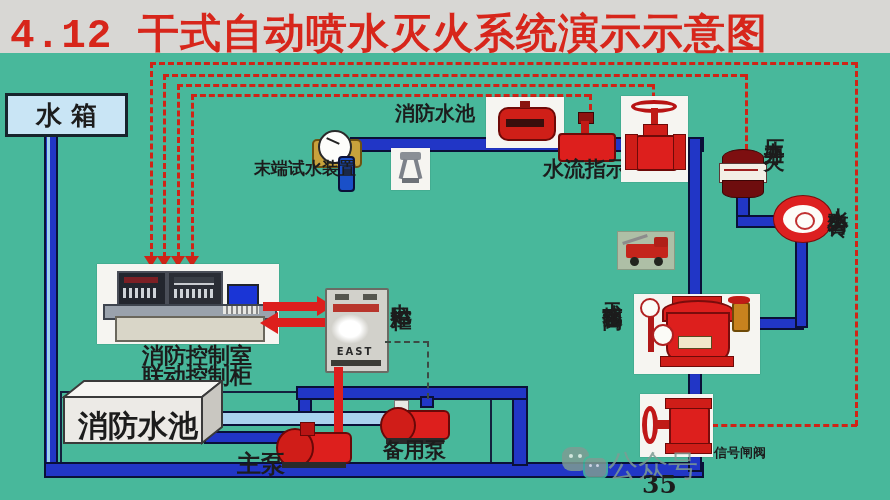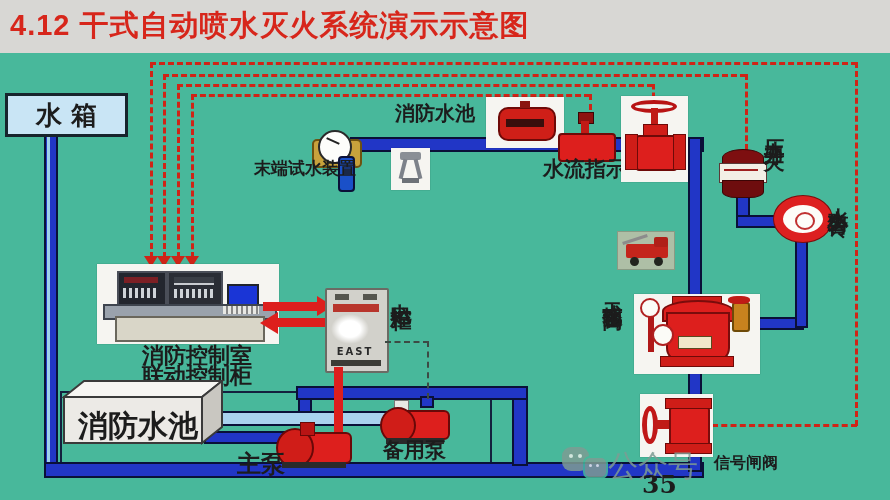--- a/index.html
+++ b/index.html
@@ -1,22 +1,22 @@
 <!DOCTYPE html>
 <html><head>
 <meta charset="utf-8">
 <style>
   html,body{margin:0;padding:0;background:#222;}
   #stage{position:relative;width:890px;height:500px;overflow:hidden;
          background:#48b89b;font-family:"DejaVu Sans",sans-serif;}
   .abs{position:absolute;}
   
   #titlebar{left:0;top:0;width:890px;height:53px;background:#d8d7d4;}
-  #title{left:10px;top:6px;font-size:29px;font-weight:bold;color:#d7261b;
-         letter-spacing:1px;white-space:nowrap;font-family:Liberation Sans, sans-serif;}
+  #title{left:10px;top:6px;font-size:41px;font-weight:bold;color:#d7261b;
+         letter-spacing:1px;white-space:nowrap;font-family:Liberation Mono, monospace;}
   
   .pipe{background:#2136c6;border:2px solid #0a1038;box-sizing:border-box;}
   .pipe-light{background:#a9d2ee;border:2px solid #0a1038;box-sizing:border-box;}
   
   .dh{border-top:3px dashed #cf2417;height:0;}
   .dv{border-left:3px dashed #cf2417;width:0;}
   .arrow-down{width:0;height:0;border-left:7px solid transparent;
               border-right:7px solid transparent;border-top:11px solid #cf2417;}
   
   .lbl{color:#1c1c1c;font-family:"DejaVu Serif",serif;white-space:nowrap;}
@@ -148,21 +148,21 @@
   </div>
   <div class="abs vlbl" style="left:600px;top:287px;font-size:20px;font-weight:bold;letter-spacing:2px;">干式报警阀</div>
 
   <div class="abs wimg" style="left:640px;top:394px;width:73px;height:63px;">
     <div class="abs" style="left:2px;top:12px;width:16px;height:38px;border:5px solid #c01818;border-radius:50%;box-sizing:border-box;"></div>
     <div class="abs" style="left:16px;top:26px;width:14px;height:9px;background:#c01b16;"></div>
     <div class="abs" style="left:29px;top:12px;width:37px;height:38px;background:#dd1f1d;border:2px solid #7a0c0c;border-radius:4px;"></div>
     <div class="abs" style="left:25px;top:4px;width:45px;height:9px;background:#cf1d18;border:1px solid #6e0a08;"></div>
     <div class="abs" style="left:25px;top:49px;width:45px;height:9px;background:#cf1d18;border:1px solid #6e0a08;"></div>
   </div>
-  <div class="abs lbl" style="left:714px;top:444px;font-size:16px;font-weight:bold;z-index:6;margin-top:9px;">信号闸阀</div>
+  <div class="abs lbl" style="left:714px;top:444px;font-size:13px;font-weight:bold;z-index:6;">信号闸阀</div>
 
   <div class="abs wimg" style="left:97px;top:264px;width:182px;height:80px;">
     <div class="abs" style="left:20px;top:7px;width:46px;height:32px;background:#23262e;border:2px solid #4a4e58;">
       <div class="abs" style="left:5px;top:4px;width:34px;height:6px;background:#7c1f24;"></div>
       <div class="abs" style="left:4px;top:15px;width:36px;height:10px;background:repeating-linear-gradient(90deg,#cfd3d8 0 3px,#23262e 3px 6px);"></div>
     </div>
     <div class="abs" style="left:70px;top:7px;width:52px;height:32px;background:#2a2d35;border:2px solid #4a4e58;">
       <div class="abs" style="left:5px;top:4px;width:40px;height:6px;background:#3a3e46;border-bottom:2px solid #c8cbd0;"></div>
       <div class="abs" style="left:5px;top:16px;width:40px;height:9px;background:repeating-linear-gradient(90deg,#cfd3d8 0 3px,#2a2d35 3px 6px);"></div>
     </div>

